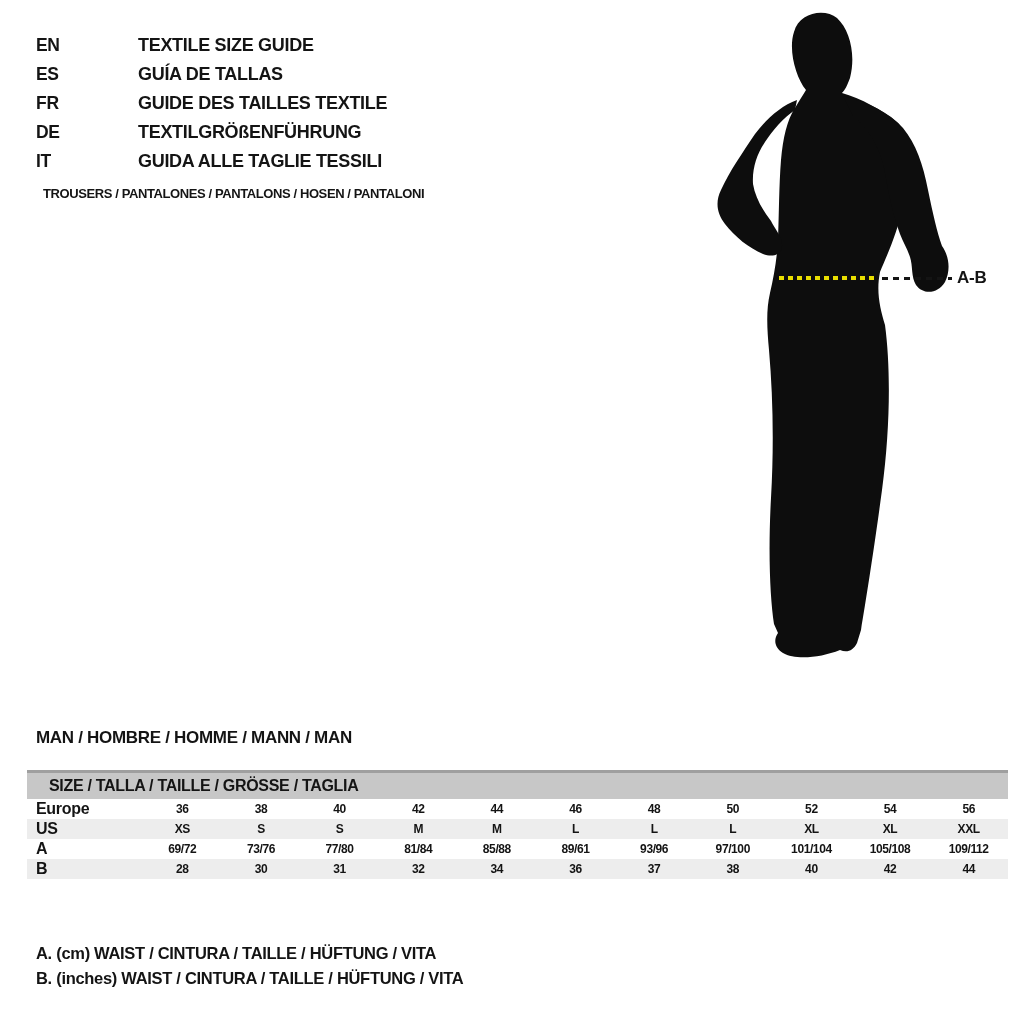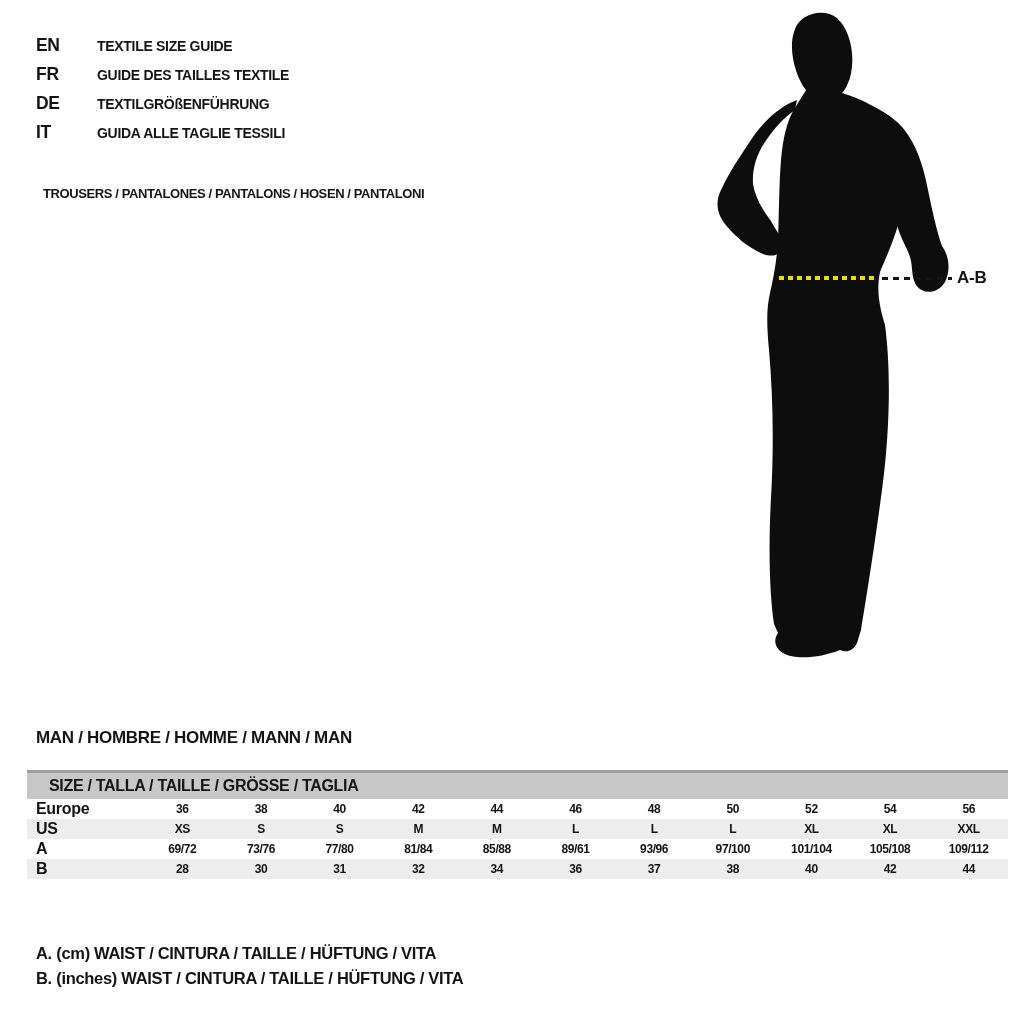--- a/index.html
+++ b/index.html
@@ -3,23 +3,23 @@
 <meta charset="utf-8">
 <style>
   html,body{margin:0;padding:0;background:#ffffff;}
   .canvas{
     position:relative;width:1024px;height:1024px;background:#ffffff;overflow:hidden;
     font-family:"Liberation Sans","DejaVu Sans",sans-serif;
     color:#141414;-webkit-font-smoothing:antialiased;
   }
   
   .lang-block{position:absolute;left:36px;top:31px;}
-  .lang-row{display:flex;height:29px;align-items:center;}
+  .lang-row{display:flex;height:29px;align-items:center;gap:41px;}
   .lang-code{width:61px;font-size:17.5px;font-weight:bold;letter-spacing:-0.3px;}
-  .lang-label{font-size:14px;font-weight:bold;letter-spacing:-0.3px;white-space:nowrap;}
+  .lang-label{font-size:18px;font-weight:bold;letter-spacing:-0.3px;white-space:nowrap;}
   
   .category-title{
     position:absolute;left:43px;top:186px;font-size:13px;font-weight:bold;
     letter-spacing:-0.4px;white-space:nowrap;
   }
   
   .figure-svg{position:absolute;left:675px;top:0px;width:344px;height:700px;}
   .measure-line-yellow{
     position:absolute;left:779px;top:276px;width:97px;height:4px;
     background:repeating-linear-gradient(90deg,var(--yellow) 0 5px,transparent 5px 9px);
@@ -57,20 +57,24 @@
 </style>
 </head>
 <body>
 
 <div class="canvas" style="--yellow:#e9de00;--header-gray:#c7c7c7;--stripe-gray:#ededed;">
 
   <div class="lang-block">
     <div class="lang-row">
       <span class="lang-code">EN</span>
       <span class="lang-label">TEXTILE SIZE GUIDE</span>
+    </div>
+    <div class="lang-row">
+      <span class="lang-code">ES</span>
+      <span class="lang-label">GUÍA DE TALLAS</span>
     </div>
     <div class="lang-row">
       <span class="lang-code">FR</span>
       <span class="lang-label">GUIDE DES TAILLES TEXTILE</span>
     </div>
     <div class="lang-row">
       <span class="lang-code">DE</span>
       <span class="lang-label">TEXTILGRÖßENFÜHRUNG</span>
     </div>
     <div class="lang-row">

